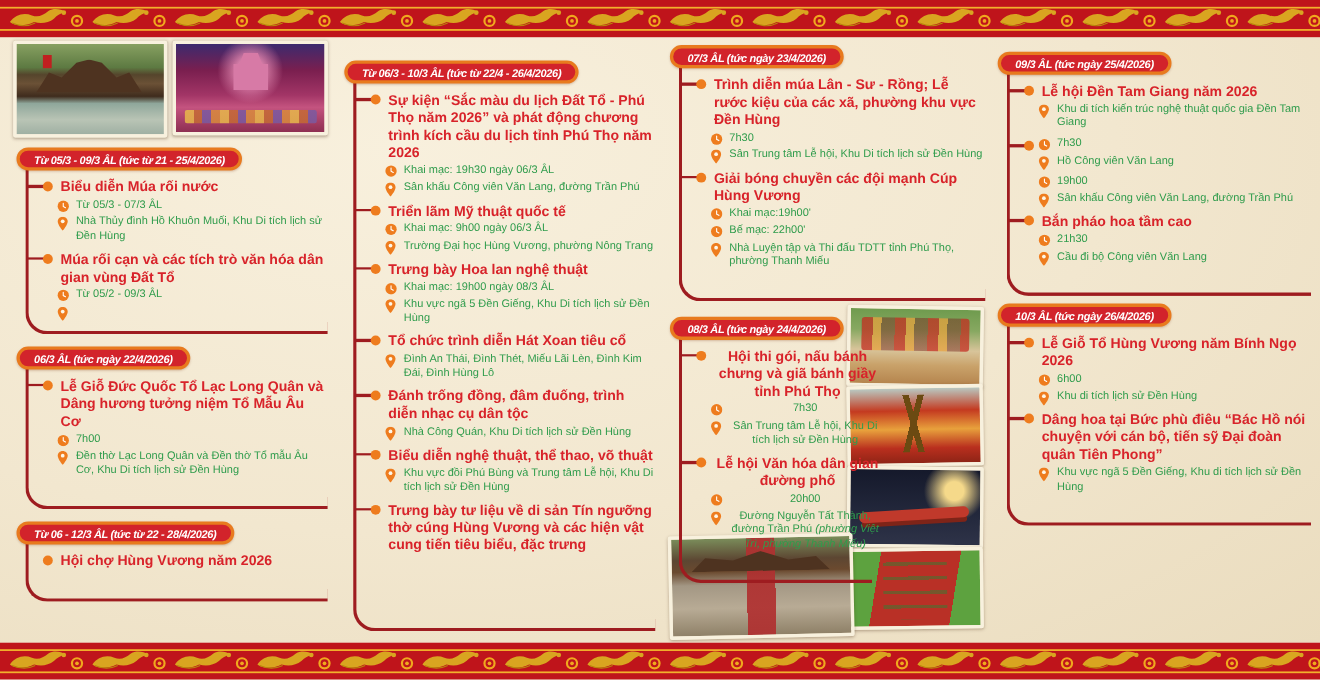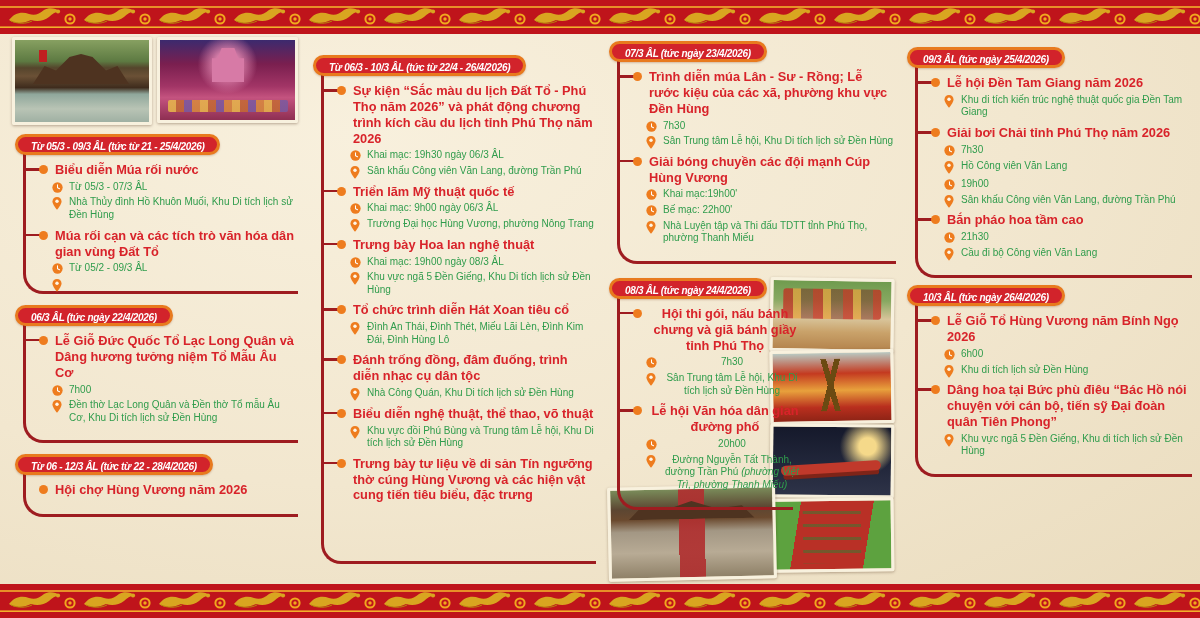--- a/index.html
+++ b/index.html
@@ -31,21 +31,21 @@
     font-size:10px;letter-spacing:-0.3px;
     padding:4px 13px 0;margin-left:5px;
     box-shadow:0 1px 2px rgba(120,40,0,.25);
     white-space:nowrap;
   }
   .bracket{
     position:relative;z-index:1;
     border-left:3px solid #9e1c20;border-bottom:3px solid #9e1c20;
     border-bottom-left-radius:20px;
     margin-left:13px;margin-top:-13px;
-    padding:20px 2px 10px 13px;
+    padding:20px 2px 20px 13px;
   }
   .section{margin-bottom:11px;}
 
   
   .event{margin-bottom:6px;}
   .evt-title{
     position:relative;color:#d8232a;font-weight:bold;
     font-size:12.8px;line-height:1.24;padding-left:16px;
   }
   .evt-title .dot{
@@ -388,21 +388,21 @@
       <div class="pill"><span>09/3 ÂL (tức ngày 25/4/2026)</span></div>
       <div class="bracket">
         <div class="event">
           <div class="evt-title"><span class="connector"></span><span class="dot"></span><span>Lễ hội Đền Tam Giang năm 2026</span></div>
           <div class="detail"><span class="ic"><svg viewBox="0 0 12 16" width="10" height="13">
                   <path d="M6 0C2.7 0 .4 2.4.4 5.4.4 9.2 6 15.6 6 15.6S11.6 9.2 11.6 5.4C11.6 2.4 9.3 0 6 0z" fill="#ee7c1e"></path>
                   <circle cx="6" cy="5.2" r="2.1" fill="#fdf6e8"></circle>
                 </svg></span><span>Khu di tích kiến trúc nghệ thuật quốc gia Đền Tam Giang</span></div>
         </div>
         <div class="event">
-          <div class="evt-title"><span class="connector"></span><span class="dot"></span><span>Giải bơi Chải tỉnh Phú Thọ năm 2026</span></div>
+          <div class="evt-title"><span class="connector"></span><span class="dot"></span></div>
           <div class="detail"><span class="ic"><svg viewBox="0 0 12 12" width="11" height="11">
                   <circle cx="6" cy="6" r="5.6" fill="#ee7c1e"></circle>
                   <path d="M6 3v3.2l2.2 1.2" stroke="#fff" stroke-width="1.1" fill="none" stroke-linecap="round"></path>
                 </svg></span><span>7h30</span></div>
           <div class="detail"><span class="ic"><svg viewBox="0 0 12 16" width="10" height="13">
                   <path d="M6 0C2.7 0 .4 2.4.4 5.4.4 9.2 6 15.6 6 15.6S11.6 9.2 11.6 5.4C11.6 2.4 9.3 0 6 0z" fill="#ee7c1e"></path>
                   <circle cx="6" cy="5.2" r="2.1" fill="#fdf6e8"></circle>
                 </svg></span><span>Hồ Công viên Văn Lang</span></div>
         </div>
         <div class="event">

